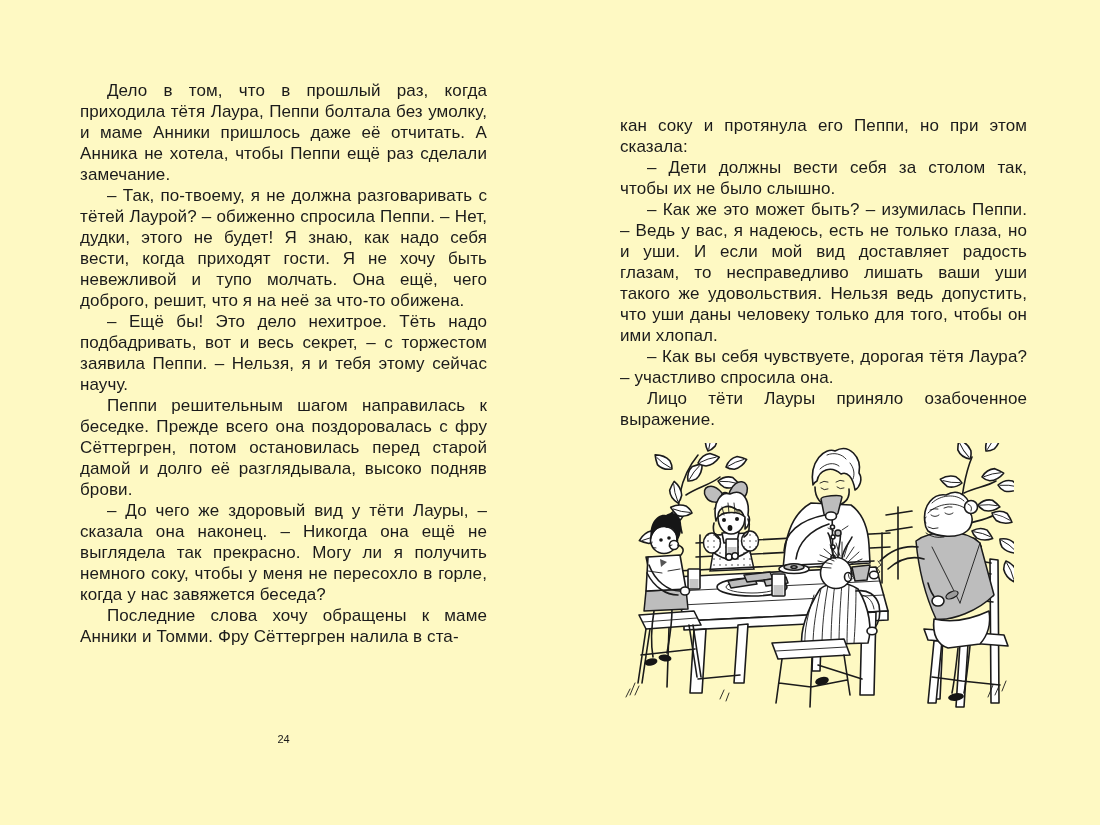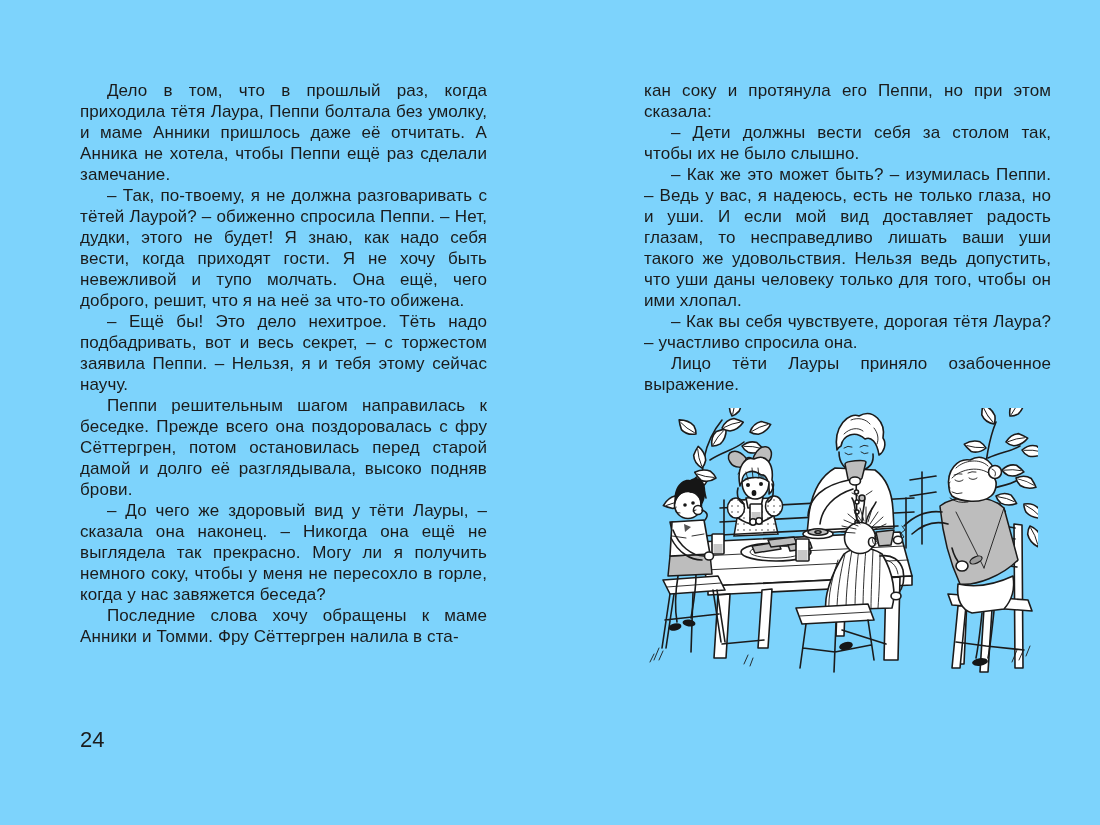--- a/index.html
+++ b/index.html
@@ -1,25 +1,25 @@
 <!DOCTYPE html>
 <html lang="ru"><head>
 <meta charset="utf-8">
 <style>
   html,body{margin:0;padding:0;background:#ffffff;}
-  .spread{position:relative;width:1100px;height:825px;background:#7dd3fc;overflow:hidden;
+  .spread{position:relative;width:1100px;height:825px;background:#fef9c3;overflow:hidden;
           font-family:"Liberation Sans","DejaVu Sans",sans-serif;color:#1b1b1b;}
   .col{position:absolute;top:80px;width:407px;}
   .col-left{left:80px;}
-  .col-right{left:644px;}
+  .col-right{left:620px;margin-top:35px;}
   .col p{margin:0;font-size:17px;line-height:21px;text-align:justify;text-indent:27px;
          letter-spacing:0.1px;}
   .col p.cont{text-indent:0;}
-  .pagenum{position:absolute;left:80px;top:729px;width:407px;
-           font-size:22px;line-height:21px;}
+  .pagenum{position:absolute;left:80px;top:729px;width:407px;text-align:center;
+           font-size:11px;line-height:21px;}
   .illus{display:block;margin:13px 0 0 2px;}
   
   .ln{fill:none;stroke:#1b1b1b;stroke-width:1.6;stroke-linecap:round;stroke-linejoin:round;}
   .thin{stroke-width:0.9;}
   .w{fill:#ffffff;stroke:#1b1b1b;stroke-width:1.6;stroke-linecap:round;stroke-linejoin:round;}
   .gy{fill:#bdbdbd;stroke:#1b1b1b;stroke-width:1.5;stroke-linejoin:round;}
   .gy2{fill:#9c9c9c;stroke:#1b1b1b;stroke-width:1.2;}
   .jc{fill:#c7c7c7;stroke:none;}
   .bk{fill:#161616;stroke:none;}
 </style>

